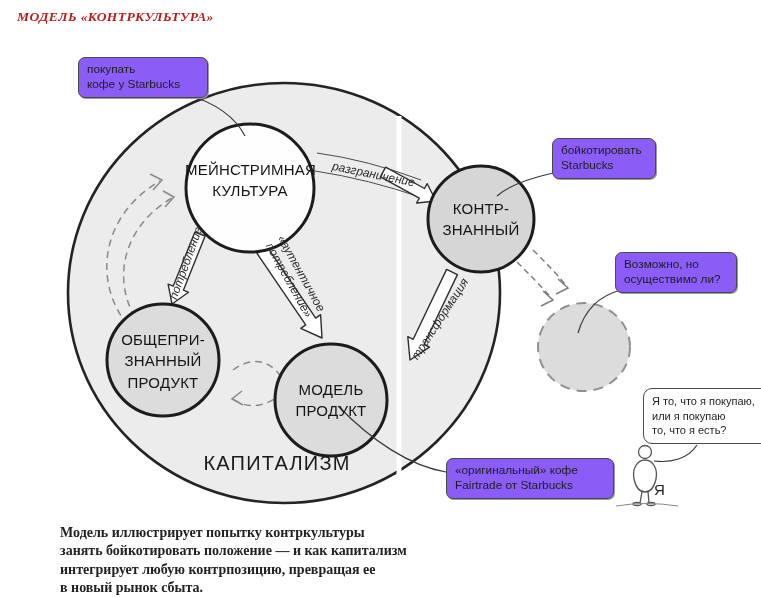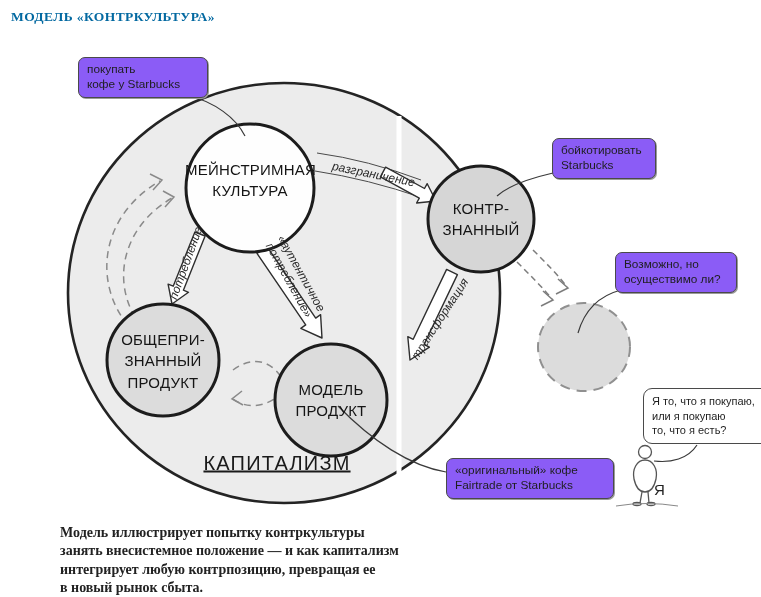--- a/index.html
+++ b/index.html
@@ -1,21 +1,21 @@
 <!DOCTYPE html>
 <html><head>
 <meta charset="utf-8">
 <style>
   html,body{margin:0;padding:0;background:#fff;}
   .page{position:relative;width:761px;height:597px;background:#ffffff;overflow:hidden;
         font-family:"Liberation Sans",sans-serif;color:#1c1c1c;}
   .abs{position:absolute;}
   .pre{white-space:pre-line;}
-  .title{left:11px;top:9px;font-family:"Liberation Serif",serif;font-weight:700;
-         font-size:13.5px;letter-spacing:.4px;color:#0369a1;}
+  .title{left:17px;top:9px;font-family:"Liberation Serif",serif;font-weight:700;
+         font-size:13.5px;letter-spacing:.4px;color:#b91c1c;font-style:italic;}
   .caption{left:60px;top:524px;width:430px;font-family:"Liberation Serif",serif;
            font-weight:700;font-size:14px;line-height:1.32;color:#222;}
   svg{position:absolute;left:0;top:0;}
   
   .node-label{transform:translate(-50%,-50%);text-align:center;font-size:15px;
               line-height:1.42;letter-spacing:.2px;color:#151515;}
   .capitalism{transform:translate(-50%,-50%);font-size:20px;letter-spacing:1.2px;color:#1a1a1a;}
   
   .rot{transform-origin:center center;text-align:center;font-size:12px;font-style:italic;
        color:#2a2a2a;white-space:pre-line;line-height:1.2;}
@@ -109,21 +109,21 @@
 
   <div class="abs node-label pre" style="left:250px;top:180px;width:130px;">МЕЙНСТРИМНАЯ
 КУЛЬТУРА</div>
   <div class="abs node-label pre" style="left:163px;top:361px;width:124px;">ОБЩЕПРИ-
 ЗНАННЫЙ
 ПРОДУКТ</div>
   <div class="abs node-label pre" style="left:331px;top:400px;width:100px;">МОДЕЛЬ
 ПРОДУКТ</div>
   <div class="abs node-label pre" style="left:481px;top:219px;width:100px;">КОНТР-
 ЗНАННЫЙ</div>
-  <div class="abs capitalism" style="left:277px;top:463px;text-decoration:underline;">КАПИТАЛИЗМ</div>
+  <div class="abs capitalism" style="left:277px;top:463px;">КАПИТАЛИЗМ</div>
 
   <div class="abs rot r-demarcation">разграничение</div>
   <div class="abs rot r-consumption">потребление</div>
   <div class="abs rot r-authentic">«аутентичное
 потребление»</div>
   <div class="abs rot r-transformation">трансформация</div>
 
   <div class="abs callout pre co-buy">покупать
 кофе у Starbucks</div>
   <div class="abs callout pre co-possible">Возможно, но
@@ -132,16 +132,16 @@
 Starbucks</div>
   <div class="abs callout pre co-original">«оригинальный» кофе
 Fairtrade от Starbucks</div>
   <div class="abs bubble pre co-identity">Я то, что я покупаю,
 или я покупаю
 то, что я есть?</div>
 
   <div class="abs person-label">Я</div>
 
   <div class="abs caption pre">Модель иллюстрирует попытку контркультуры
-занять внесистемное положение — и как капитализм
+занять бойкотировать положение — и как капитализм
 интегрирует любую контрпозицию, превращая ее
 в новый рынок сбыта.</div>
 </div>
 
 </body></html>

